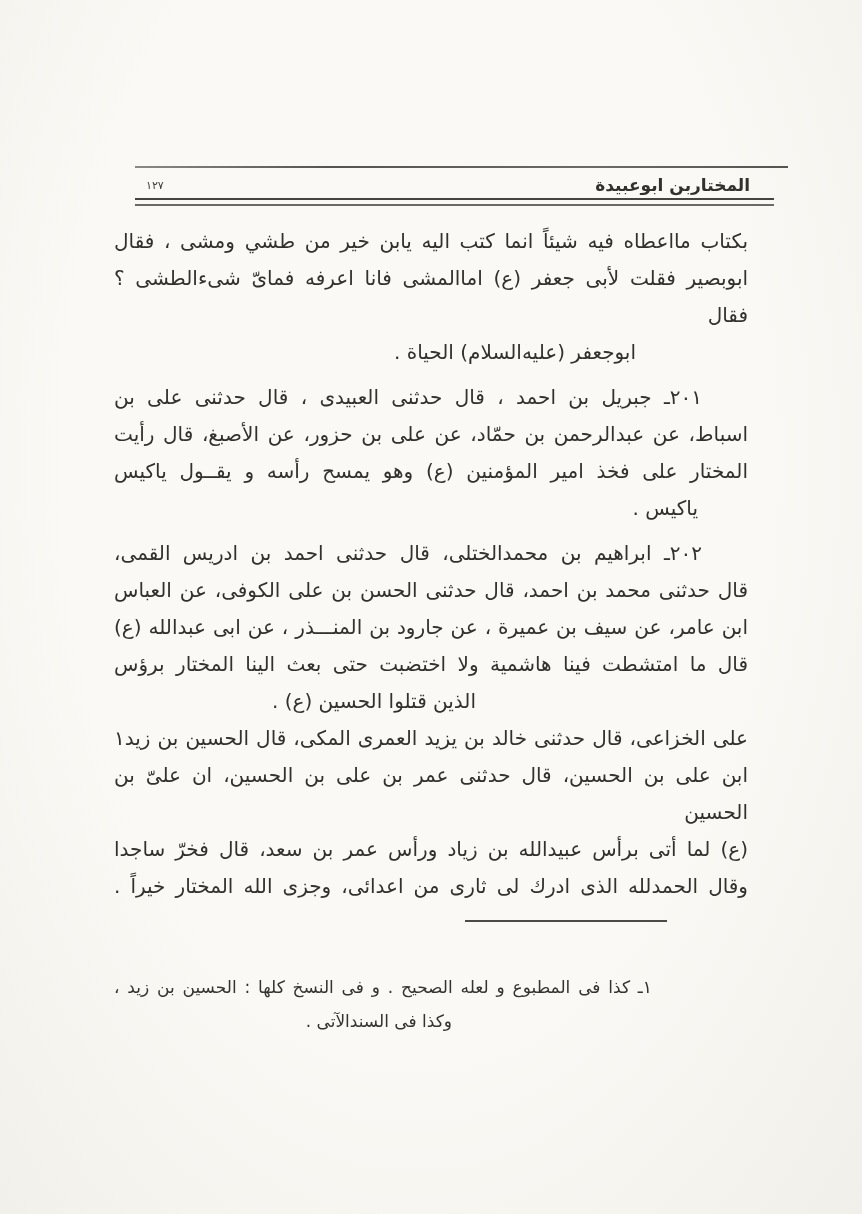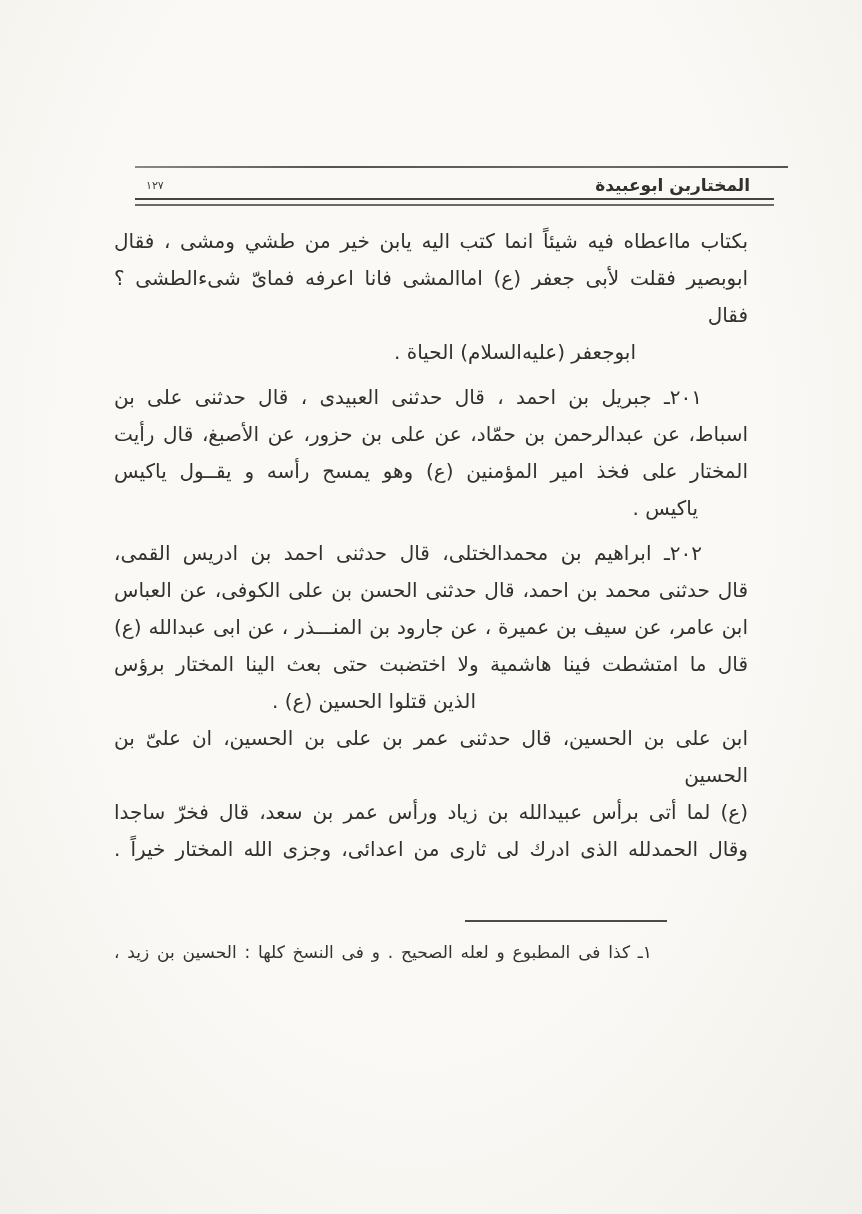--- a/index.html
+++ b/index.html
@@ -97,20 +97,21 @@
   }
   .fn-line {
     font-size: 17px;
     line-height: 34px;
     color: #35332f;
   }
   .fn-l1 {
     margin-right: 96px;
     text-align: justify;
     text-align-last: justify;
+    margin-top: 35px;
   }
   .fn-l2 {
     text-align: right;
     margin-right: 296px;
   }
 </style>
 </head>
 <body>
 
 <div class="page">
@@ -128,23 +129,25 @@
     <div class="line short mr-112">ابوجعفر (عليه‌السلام) الحياة .</div>
     <div class="line full indent p-start">٢٠١ـ جبريل بن احمد ، قال حدثنى العبيدى ، قال حدثنى على بن</div>
     <div class="line full">اسباط، عن عبدالرحمن بن حمّاد، عن على بن حزور، عن الأصبغ، قال رأيت</div>
     <div class="line full">المختار على فخذ امير المؤمنين (ع) وهو يمسح رأسه و يقــول ياكيس</div>
     <div class="line short mr-50">ياكيس .</div>
     <div class="line full indent p-start">٢٠٢ـ ابراهيم بن محمدالختلى، قال حدثنى احمد بن ادريس القمى،</div>
     <div class="line full">قال حدثنى محمد بن احمد، قال حدثنى الحسن بن على الكوفى، عن العباس</div>
     <div class="line full">ابن عامر، عن سيف بن عميرة ، عن جارود بن المنـــذر ، عن ابى عبدالله (ع)</div>
     <div class="line full">قال ما امتشطت فينا هاشمية ولا اختضبت حتى بعث الينا المختار برؤس</div>
     <div class="line short mr-272">الذين قتلوا الحسين (ع) .</div>
+    <div class="line full">على الخزاعى، قال حدثنى خالد بن يزيد العمرى المكى، قال الحسين بن زيد١</div>
     <div class="line full">ابن على بن الحسين، قال حدثنى عمر بن على بن الحسين، ان علىّ بن الحسين</div>
     <div class="line full">(ع) لما أتى برأس عبيدالله بن زياد ورأس عمر بن سعد، قال فخرّ ساجدا</div>
     <div class="line full">وقال الحمدلله الذى ادرك لى ثارى من اعدائى، وجزى الله المختار خيراً .</div>
   </div>
 
   <div class="fn-rule"></div>
   <div class="footnote-column">
     <div class="fn-line fn-l1">١ـ كذا فى المطبوع و لعله الصحيح . و فى النسخ كلها : الحسين بن زيد ،</div>
+    <div class="fn-line fn-l2">وكذا فى السندالآتى .</div>
   </div>
 
 </div>
 
 </body></html>

